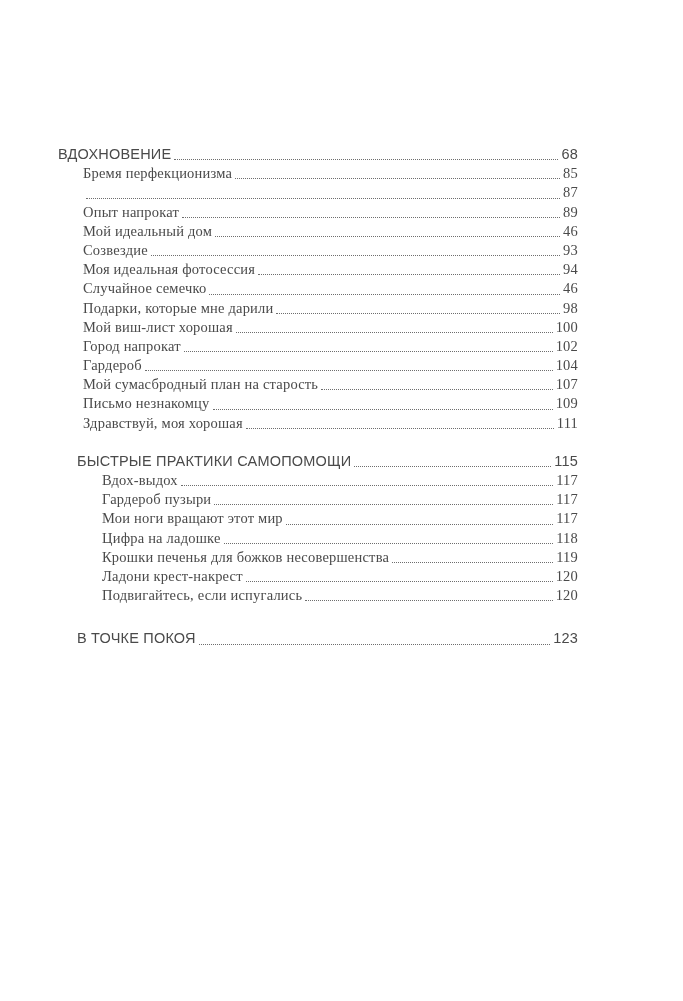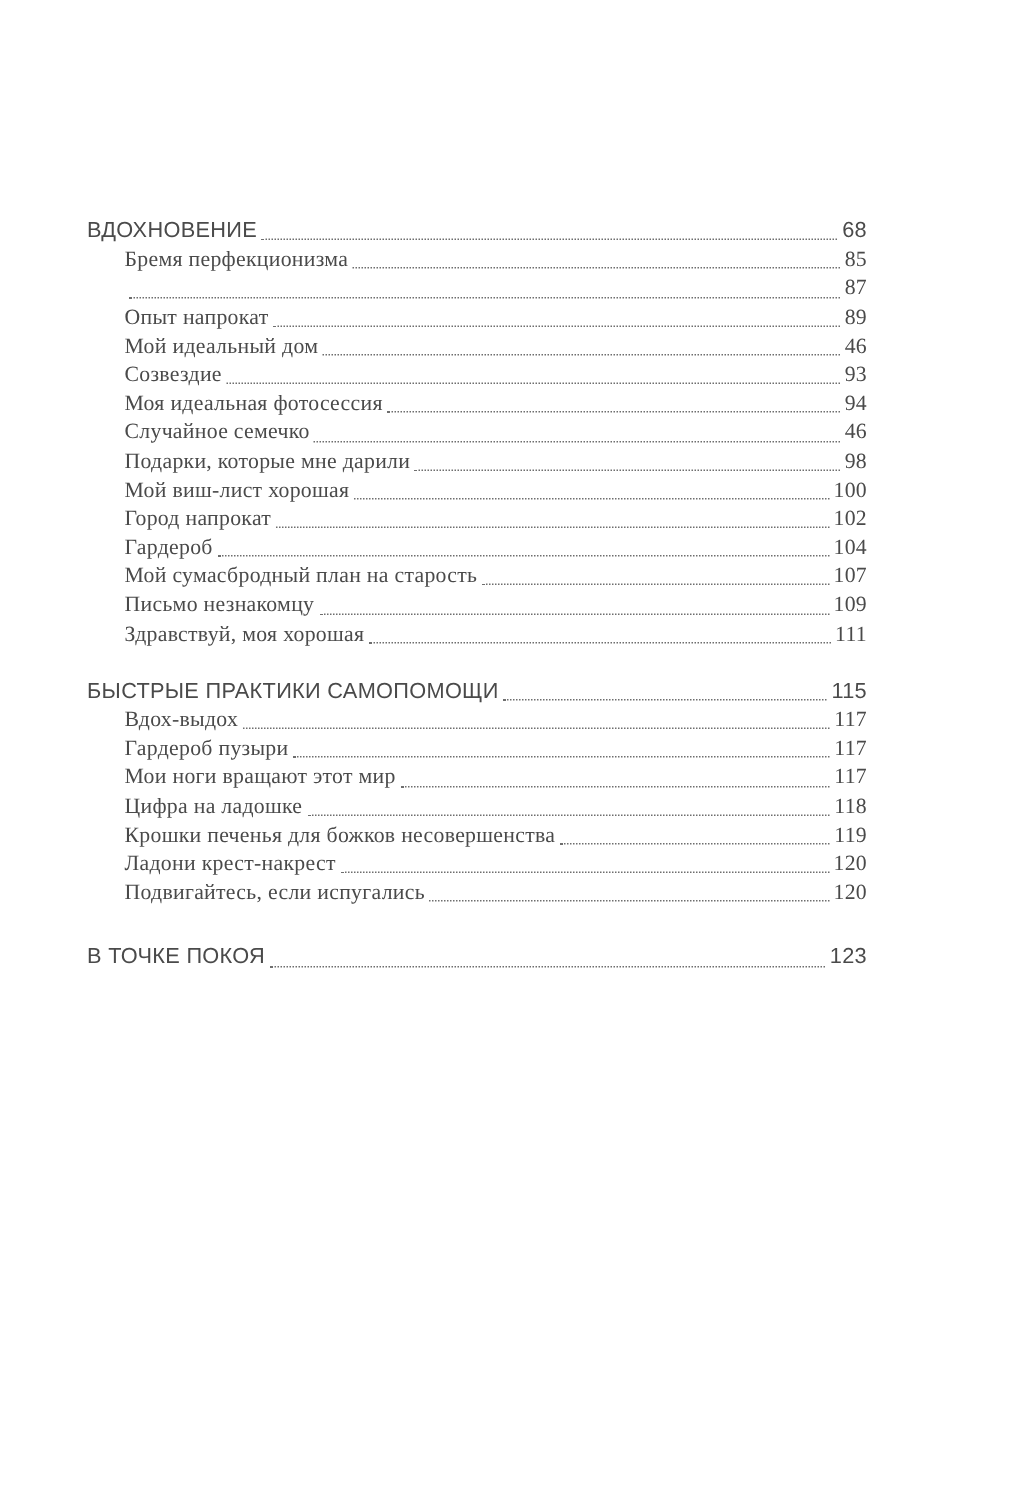--- a/index.html
+++ b/index.html
@@ -20,20 +20,21 @@
     top: 145px;
     left: 58px;
     width: 520px;
     color: #4a4a4a;
     font-size: 14.5px;
     font-weight: 400;
     letter-spacing: 0.2px;
   }
   .toc-section + .toc-section {
     margin-top: 19px;
+    margin-left: 19px;
   }
   .toc-section:last-child {
     margin-top: 24px;
   }
   .toc-row {
     display: flex;
     align-items: baseline;
     height: 19.2px;
     line-height: 19.2px;
   }

